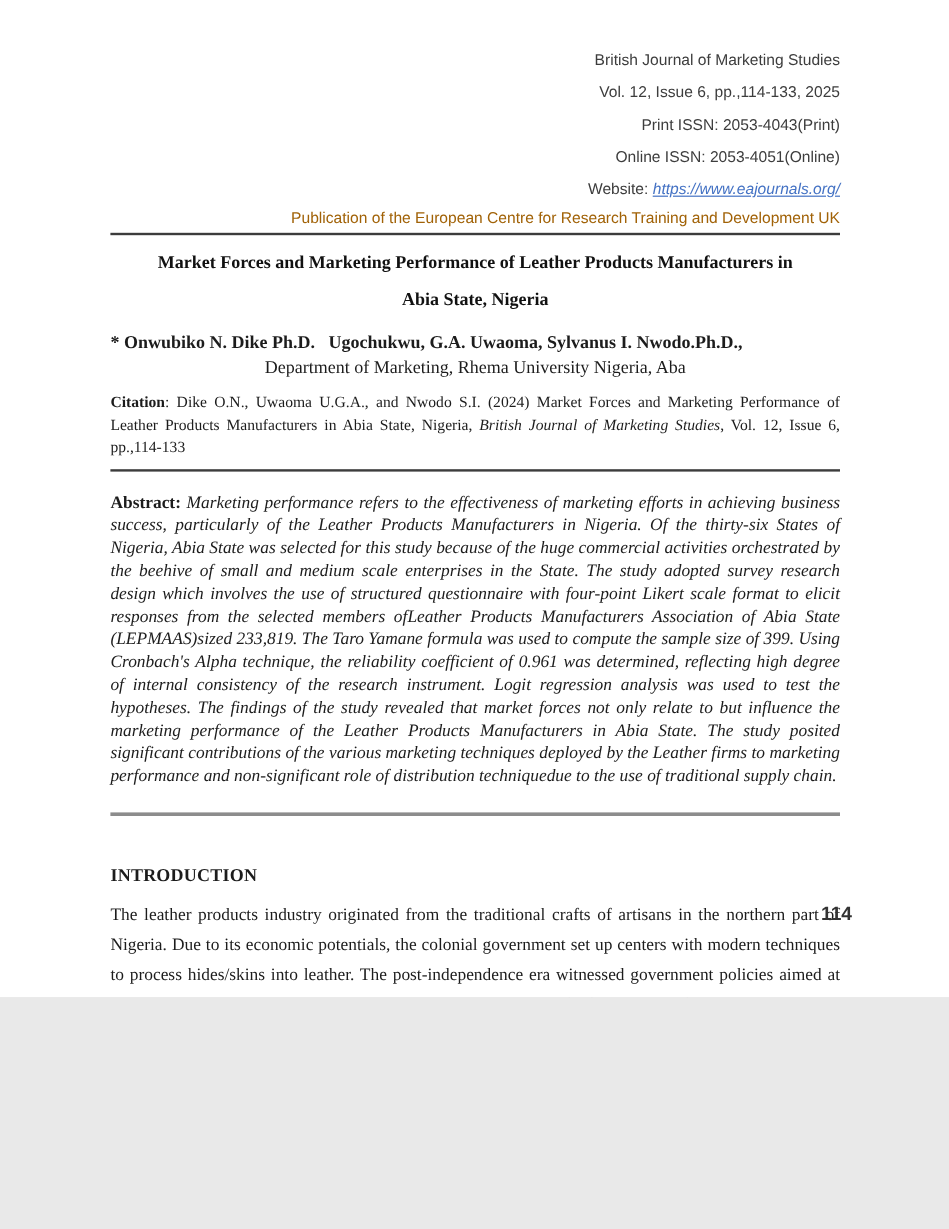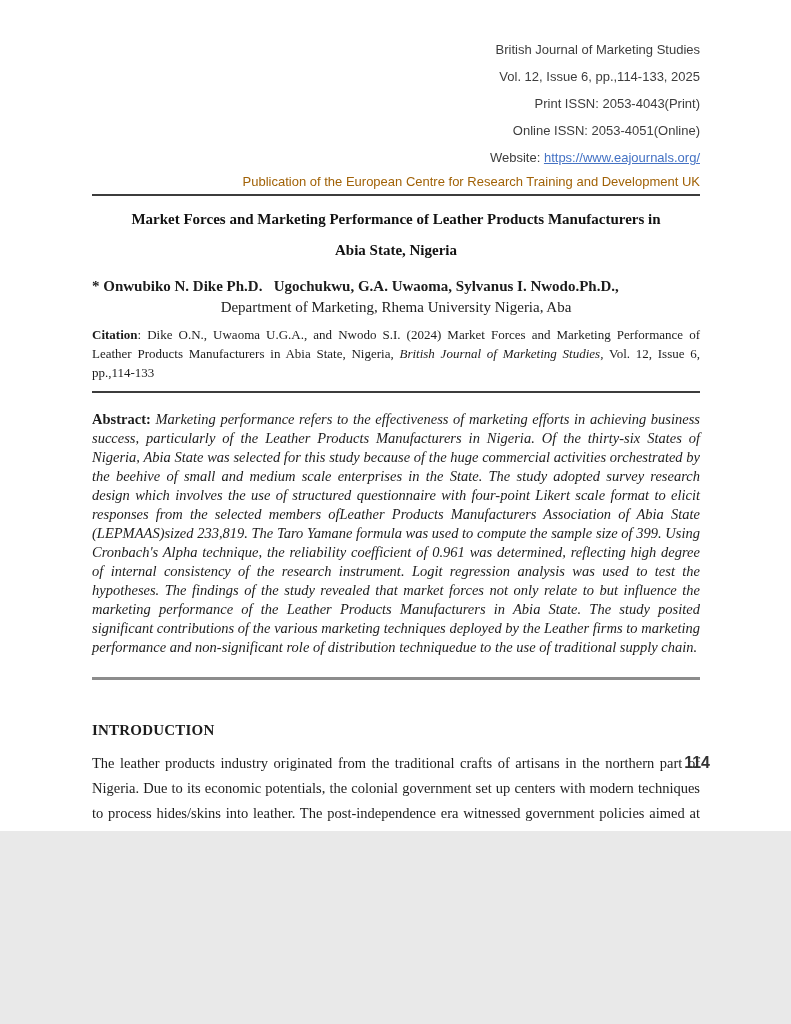--- a/index.html
+++ b/index.html
@@ -19,21 +19,21 @@
   }
 
   
   .jheader {
     font-family: "Liberation Sans", sans-serif;
     font-size: 13px;
     color: #3d3d3d;
     text-align: right;
     line-height: 27px;
   }
-  .jheader a, .pub-banner a { text-decoration: underline; cursor: pointer; }
+  .jheader a, .pub-banner a { text-decoration: underline; cursor: pointer; font-style: italic; }
   a.site-link { color: #4472C4; }
   a.doi-link  { color: #6d96c8; }
 
   .pub-banner {
     font-family: "Liberation Sans", sans-serif;
     font-size: 13px;
     color: #a16207;
     text-align: right;
     line-height: 18px;
     border-bottom: 2px solid #3c3c3c;

